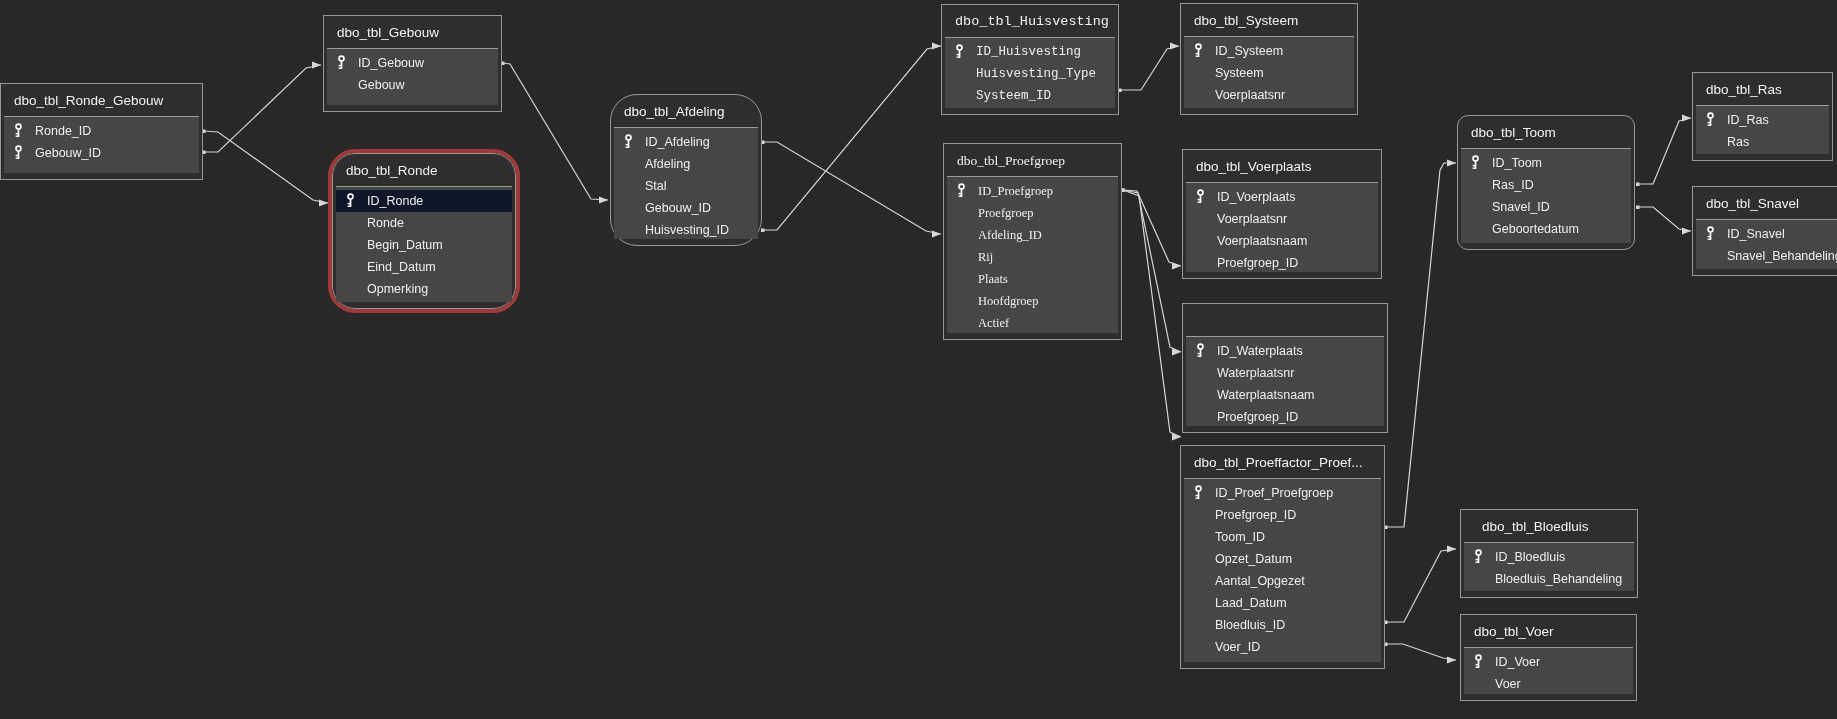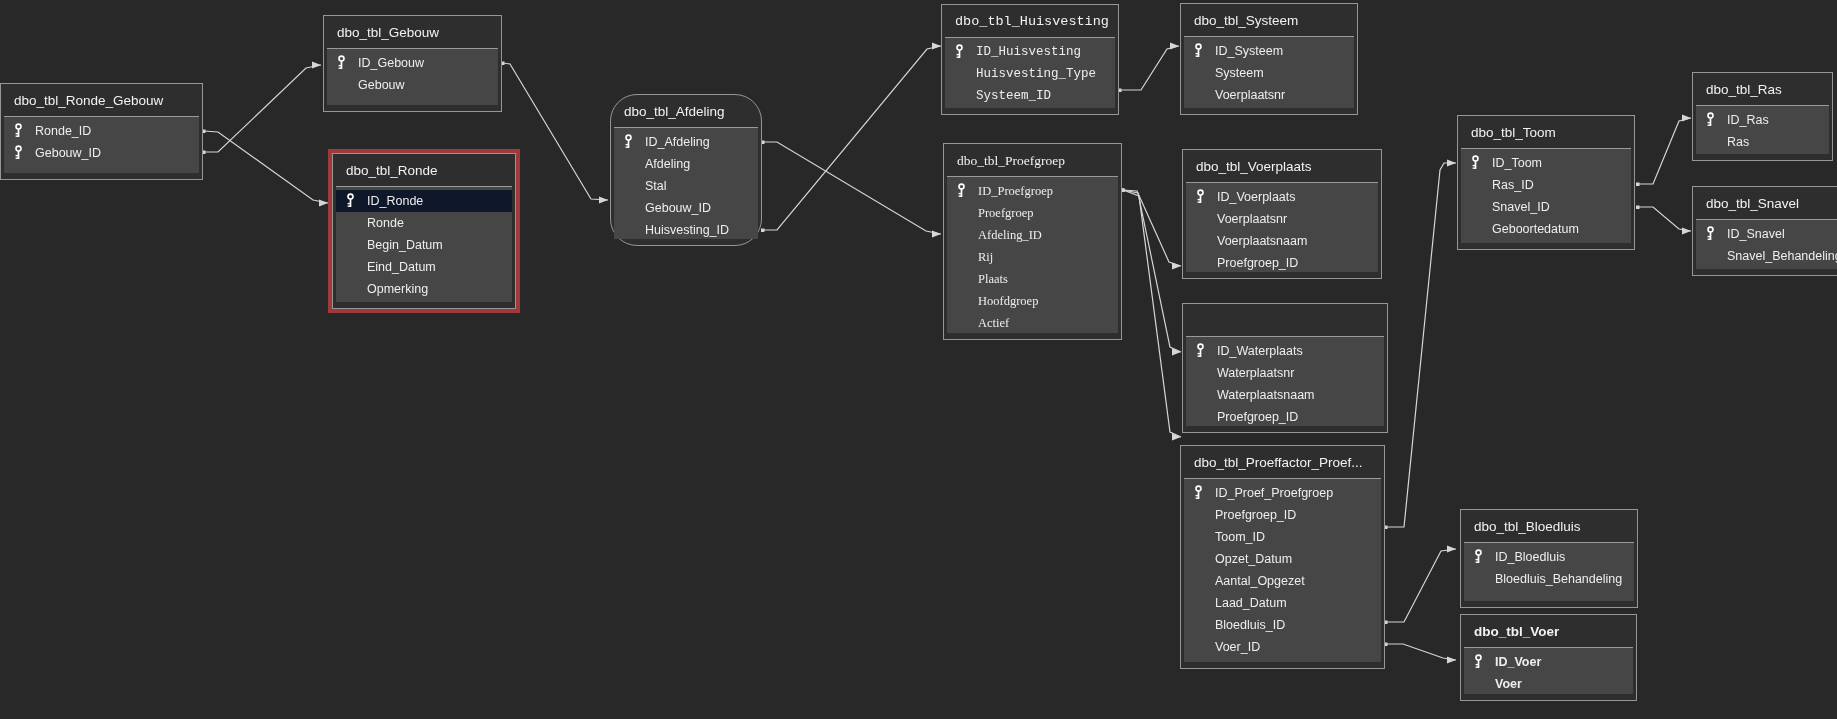--- a/index.html
+++ b/index.html
@@ -88,21 +88,21 @@
       <div class="bdy">
         <div class="row"><span class="key"><svg width="9" height="15" viewBox="0 0 9 15">
               <circle cx="4.5" cy="3.6" r="2.5" fill="none" stroke="#ffffff" stroke-width="1.6"></circle>
               <line x1="4.5" y1="6.1" x2="4.5" y2="14" stroke="#ffffff" stroke-width="1.7"></line>
               <line x1="4.5" y1="10.6" x2="1.6" y2="10.6" stroke="#ffffff" stroke-width="1.4"></line>
               <line x1="4.5" y1="13.2" x2="1.6" y2="13.2" stroke="#ffffff" stroke-width="1.4"></line>
             </svg></span><span>ID_Gebouw</span></div>
         <div class="row"><span>Gebouw</span></div>
       </div>
     </div>
-    <div class="tbl selected" style="left: 332px; top: 153px; width: 184px; height: 156px;">
+    <div class="tbl selected" style="left: 332px; top: 153px; width: 184px; height: 156px; border-radius: 23px;">
       <div class="ttl">dbo_tbl_Ronde</div>
       <div class="bdy">
         <div class="row sel"><span class="key"><svg width="9" height="15" viewBox="0 0 9 15">
               <circle cx="4.5" cy="3.6" r="2.5" fill="none" stroke="#ffffff" stroke-width="1.6"></circle>
               <line x1="4.5" y1="6.1" x2="4.5" y2="14" stroke="#ffffff" stroke-width="1.7"></line>
               <line x1="4.5" y1="10.6" x2="1.6" y2="10.6" stroke="#ffffff" stroke-width="1.4"></line>
               <line x1="4.5" y1="13.2" x2="1.6" y2="13.2" stroke="#ffffff" stroke-width="1.4"></line>
             </svg></span><span>ID_Ronde</span></div>
         <div class="row"><span>Ronde</span></div>
         <div class="row"><span>Begin_Datum</span></div>
@@ -206,21 +206,21 @@
             </svg></span><span>ID_Proef_Proefgroep</span></div>
         <div class="row"><span>Proefgroep_ID</span></div>
         <div class="row"><span>Toom_ID</span></div>
         <div class="row"><span>Opzet_Datum</span></div>
         <div class="row"><span>Aantal_Opgezet</span></div>
         <div class="row"><span>Laad_Datum</span></div>
         <div class="row"><span>Bloedluis_ID</span></div>
         <div class="row"><span>Voer_ID</span></div>
       </div>
     </div>
-    <div class="tbl" style="left: 1457px; top: 115px; width: 178px; height: 135px;">
+    <div class="tbl" style="left: 1457px; top: 115px; width: 178px; height: 135px; border-radius: 11px;">
       <div class="ttl">dbo_tbl_Toom</div>
       <div class="bdy">
         <div class="row"><span class="key"><svg width="9" height="15" viewBox="0 0 9 15">
               <circle cx="4.5" cy="3.6" r="2.5" fill="none" stroke="#ffffff" stroke-width="1.6"></circle>
               <line x1="4.5" y1="6.1" x2="4.5" y2="14" stroke="#ffffff" stroke-width="1.7"></line>
               <line x1="4.5" y1="10.6" x2="1.6" y2="10.6" stroke="#ffffff" stroke-width="1.4"></line>
               <line x1="4.5" y1="13.2" x2="1.6" y2="13.2" stroke="#ffffff" stroke-width="1.4"></line>
             </svg></span><span>ID_Toom</span></div>
         <div class="row"><span>Ras_ID</span></div>
         <div class="row"><span>Snavel_ID</span></div>
@@ -244,33 +244,33 @@
       <div class="bdy">
         <div class="row"><span class="key"><svg width="9" height="15" viewBox="0 0 9 15">
               <circle cx="4.5" cy="3.6" r="2.5" fill="none" stroke="#ffffff" stroke-width="1.6"></circle>
               <line x1="4.5" y1="6.1" x2="4.5" y2="14" stroke="#ffffff" stroke-width="1.7"></line>
               <line x1="4.5" y1="10.6" x2="1.6" y2="10.6" stroke="#ffffff" stroke-width="1.4"></line>
               <line x1="4.5" y1="13.2" x2="1.6" y2="13.2" stroke="#ffffff" stroke-width="1.4"></line>
             </svg></span><span>ID_Snavel</span></div>
         <div class="row"><span>Snavel_Behandeling</span></div>
       </div>
     </div>
-    <div class="tbl" style="left: 1460px; top: 509px; width: 178px; height: 99px;">
+    <div class="tbl" style="left: 1460px; top: 509px; width: 178px; height: 89px; padding-left: 8px;">
       <div class="ttl">dbo_tbl_Bloedluis</div>
       <div class="bdy">
         <div class="row"><span class="key"><svg width="9" height="15" viewBox="0 0 9 15">
               <circle cx="4.5" cy="3.6" r="2.5" fill="none" stroke="#ffffff" stroke-width="1.6"></circle>
               <line x1="4.5" y1="6.1" x2="4.5" y2="14" stroke="#ffffff" stroke-width="1.7"></line>
               <line x1="4.5" y1="10.6" x2="1.6" y2="10.6" stroke="#ffffff" stroke-width="1.4"></line>
               <line x1="4.5" y1="13.2" x2="1.6" y2="13.2" stroke="#ffffff" stroke-width="1.4"></line>
             </svg></span><span>ID_Bloedluis</span></div>
         <div class="row"><span>Bloedluis_Behandeling</span></div>
       </div>
     </div>
-    <div class="tbl" style="left: 1460px; top: 614px; width: 177px; height: 87px; font-weight: bold;">
+    <div class="tbl" style="left: 1460px; top: 614px; width: 177px; height: 87px;">
       <div class="ttl">dbo_tbl_Voer</div>
       <div class="bdy">
         <div class="row"><span class="key"><svg width="9" height="15" viewBox="0 0 9 15">
               <circle cx="4.5" cy="3.6" r="2.5" fill="none" stroke="#ffffff" stroke-width="1.6"></circle>
               <line x1="4.5" y1="6.1" x2="4.5" y2="14" stroke="#ffffff" stroke-width="1.7"></line>
               <line x1="4.5" y1="10.6" x2="1.6" y2="10.6" stroke="#ffffff" stroke-width="1.4"></line>
               <line x1="4.5" y1="13.2" x2="1.6" y2="13.2" stroke="#ffffff" stroke-width="1.4"></line>
             </svg></span><span>ID_Voer</span></div>
         <div class="row"><span>Voer</span></div>
       </div>

